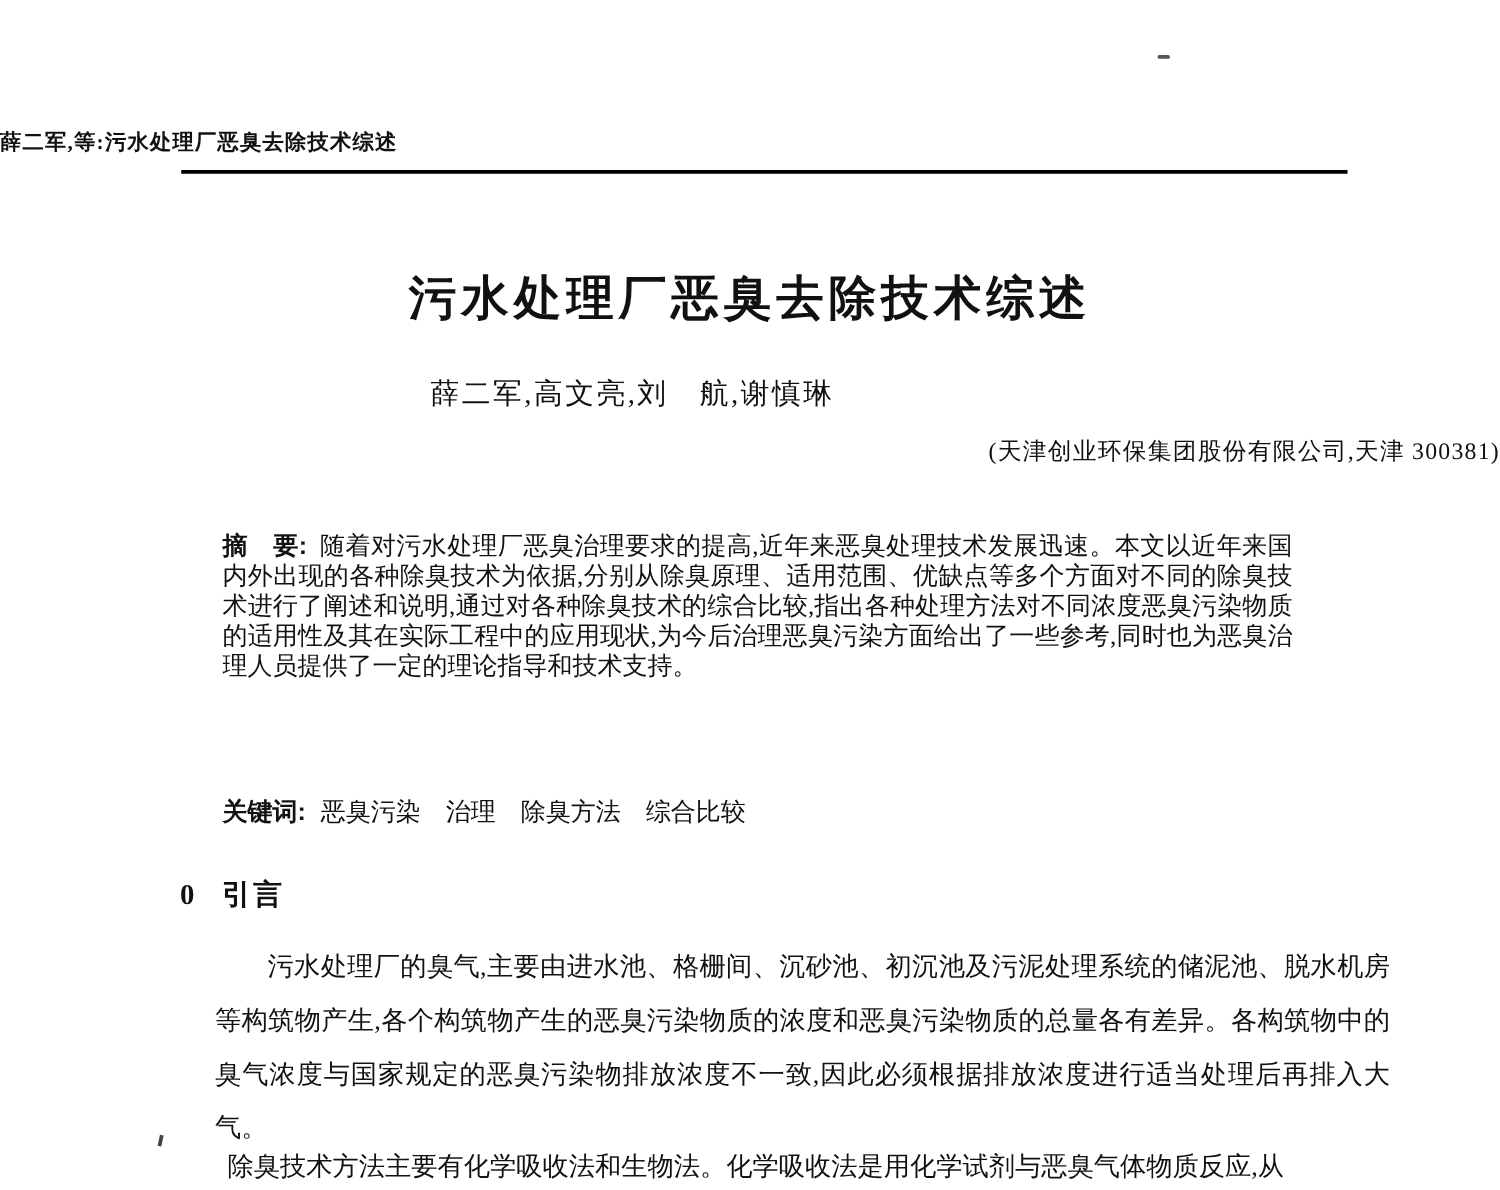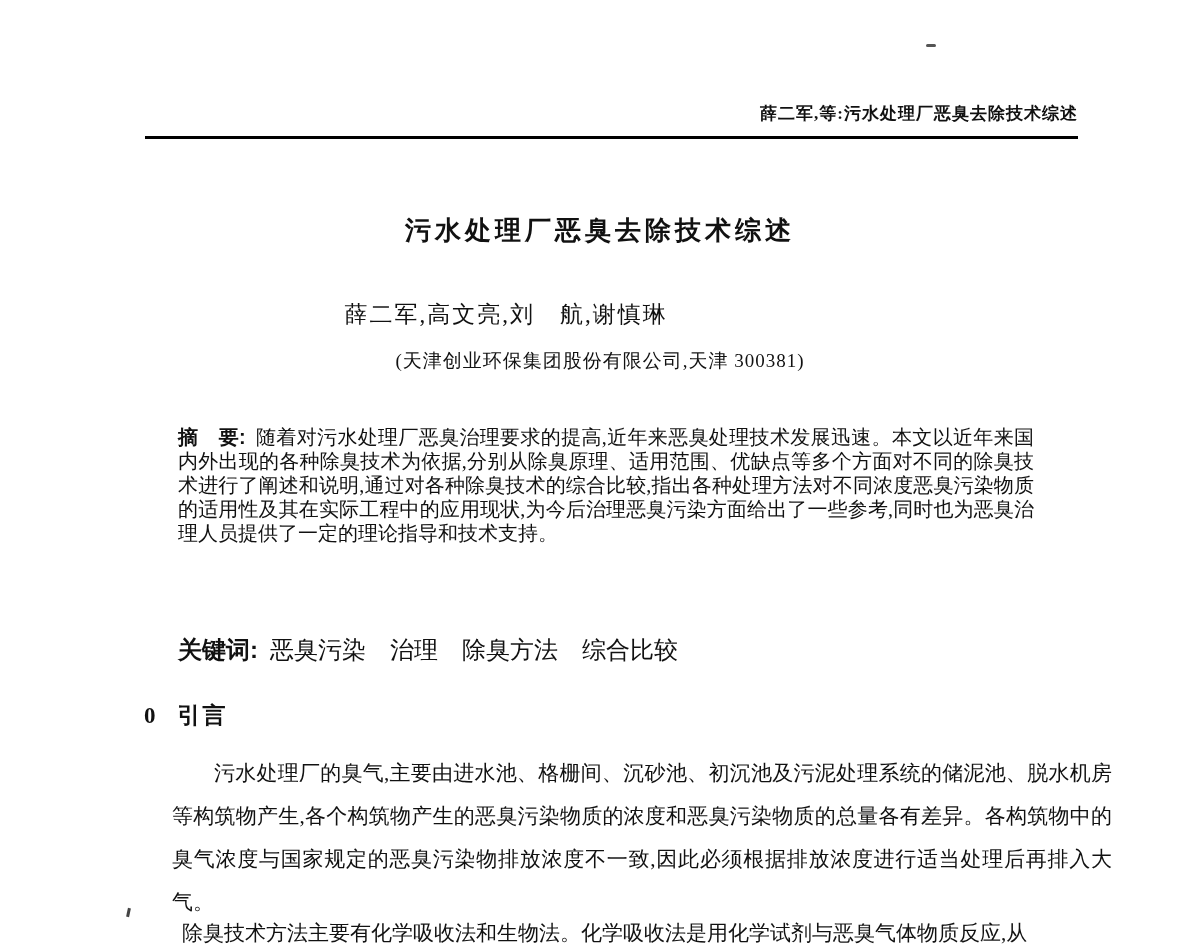--- a/index.html
+++ b/index.html
@@ -8,73 +8,72 @@
     position: relative;
     background: #ffffff;
     color: #111111;
     overflow: hidden;
     font-family: "Liberation Serif", "DejaVu Serif", serif;
   }
   .abs { position: absolute; }
 
   .running-header {
     top: 102px; left: 0; right: 122px;
-    text-align: right;
+    text-align: left;
     font-size: 17px;
     font-weight: bold;
     letter-spacing: 1px;
     font-family: "Liberation Serif", "DejaVu Serif", serif;
-    padding-left: 36px;
   }
   .header-rule {
     top: 136px; left: 145px;
     width: 933px; height: 3px;
     background: #000000;
   }
 
   .paper-title {
     top: 213px; left: 0; width: 1200px;
     text-align: center;
-    font-size: 26px;
+    font-size: 38px;
     font-weight: bold;
     letter-spacing: 4px;
     font-family: "Liberation Sans", "DejaVu Sans", sans-serif;
   }
 
   .authors-line {
     top: 299px; left: 0; width: 1012px;
     text-align: center;
     font-size: 23px;
     letter-spacing: 2px;
   }
 
   .affiliation-line {
     top: 348px; left: 0; width: 1200px;
-    text-align: center;
+    text-align: right;
     font-size: 19px;
     letter-spacing: 1px;
   }
 
   .abstract-block {
     top: 425px; left: 178px;
     width: 856px;
     font-size: 20px;
     line-height: 24px;
     text-align: justify;
   }
   .abstract-label {
     font-weight: bold;
     font-family: "Liberation Sans", "DejaVu Sans", sans-serif;
     margin-right: 10px;
   }
 
   .keywords-line {
     top: 630px; left: 178px;
     width: 856px;
-    font-size: 24px;
+    font-size: 20px;
     line-height: 40px;
   }
   .keywords-label {
     font-weight: bold;
     font-family: "Liberation Sans", "DejaVu Sans", sans-serif;
     margin-right: 12px;
   }
 
   .section-heading {
     top: 700px; left: 144px;

